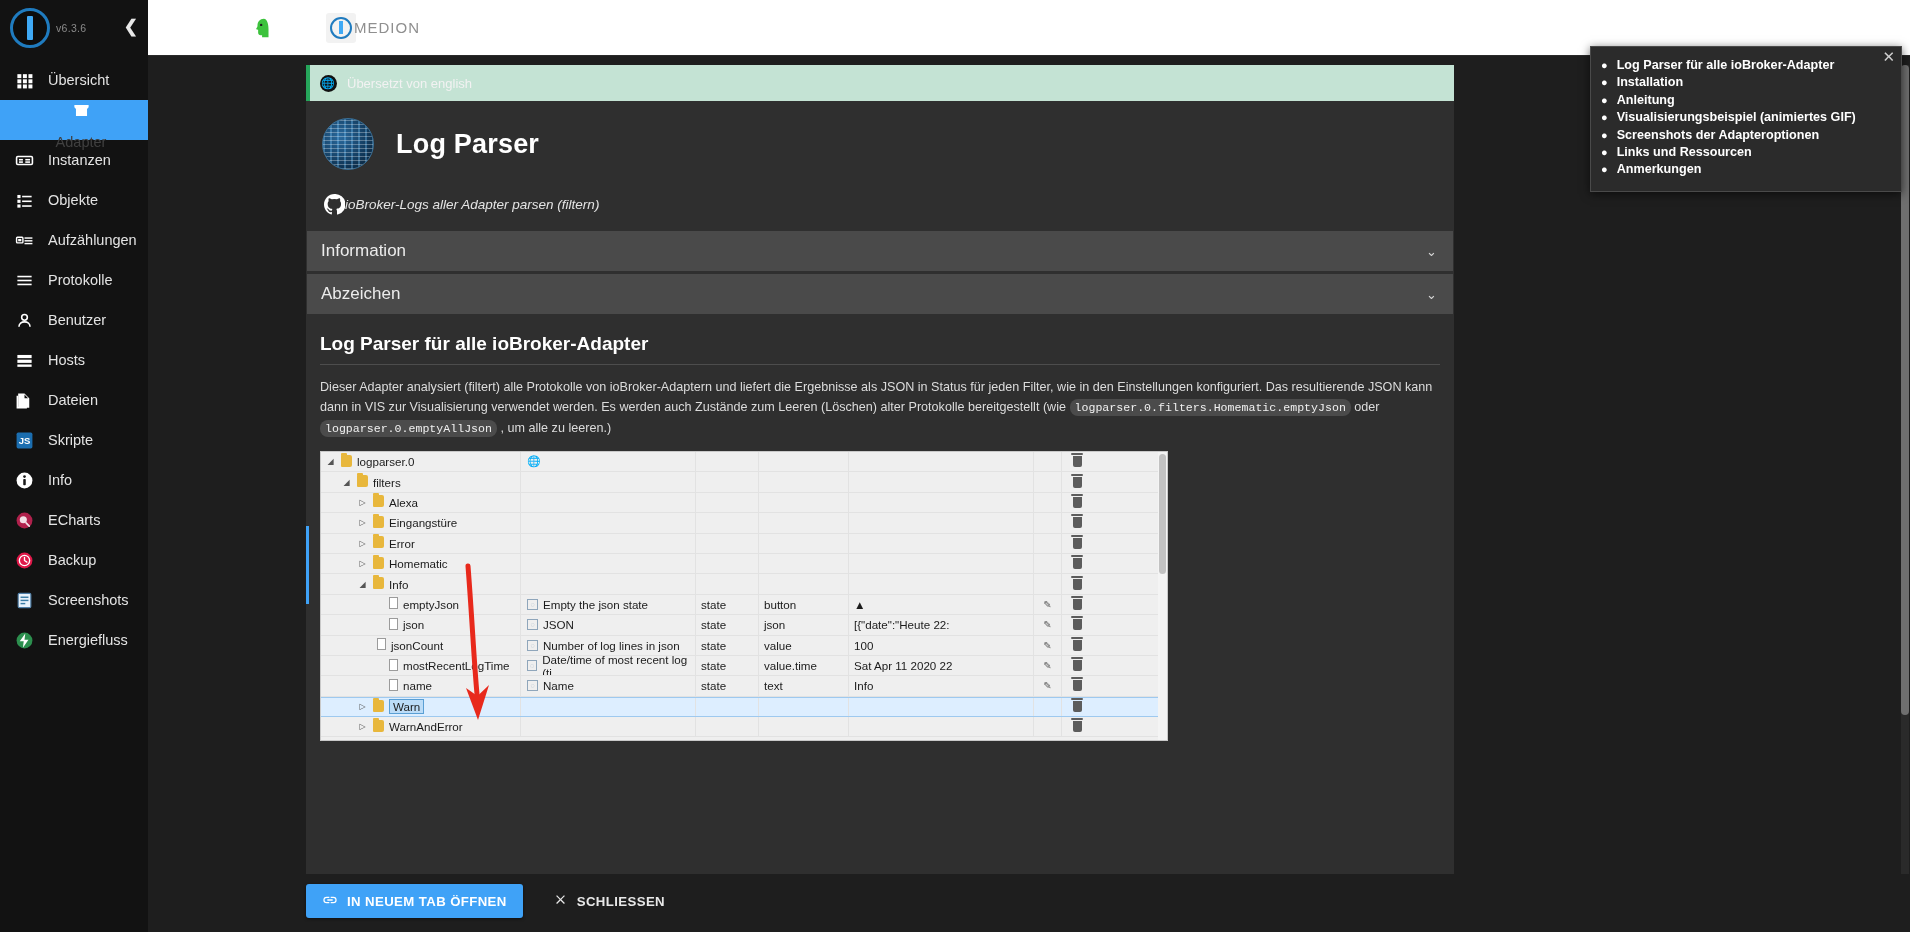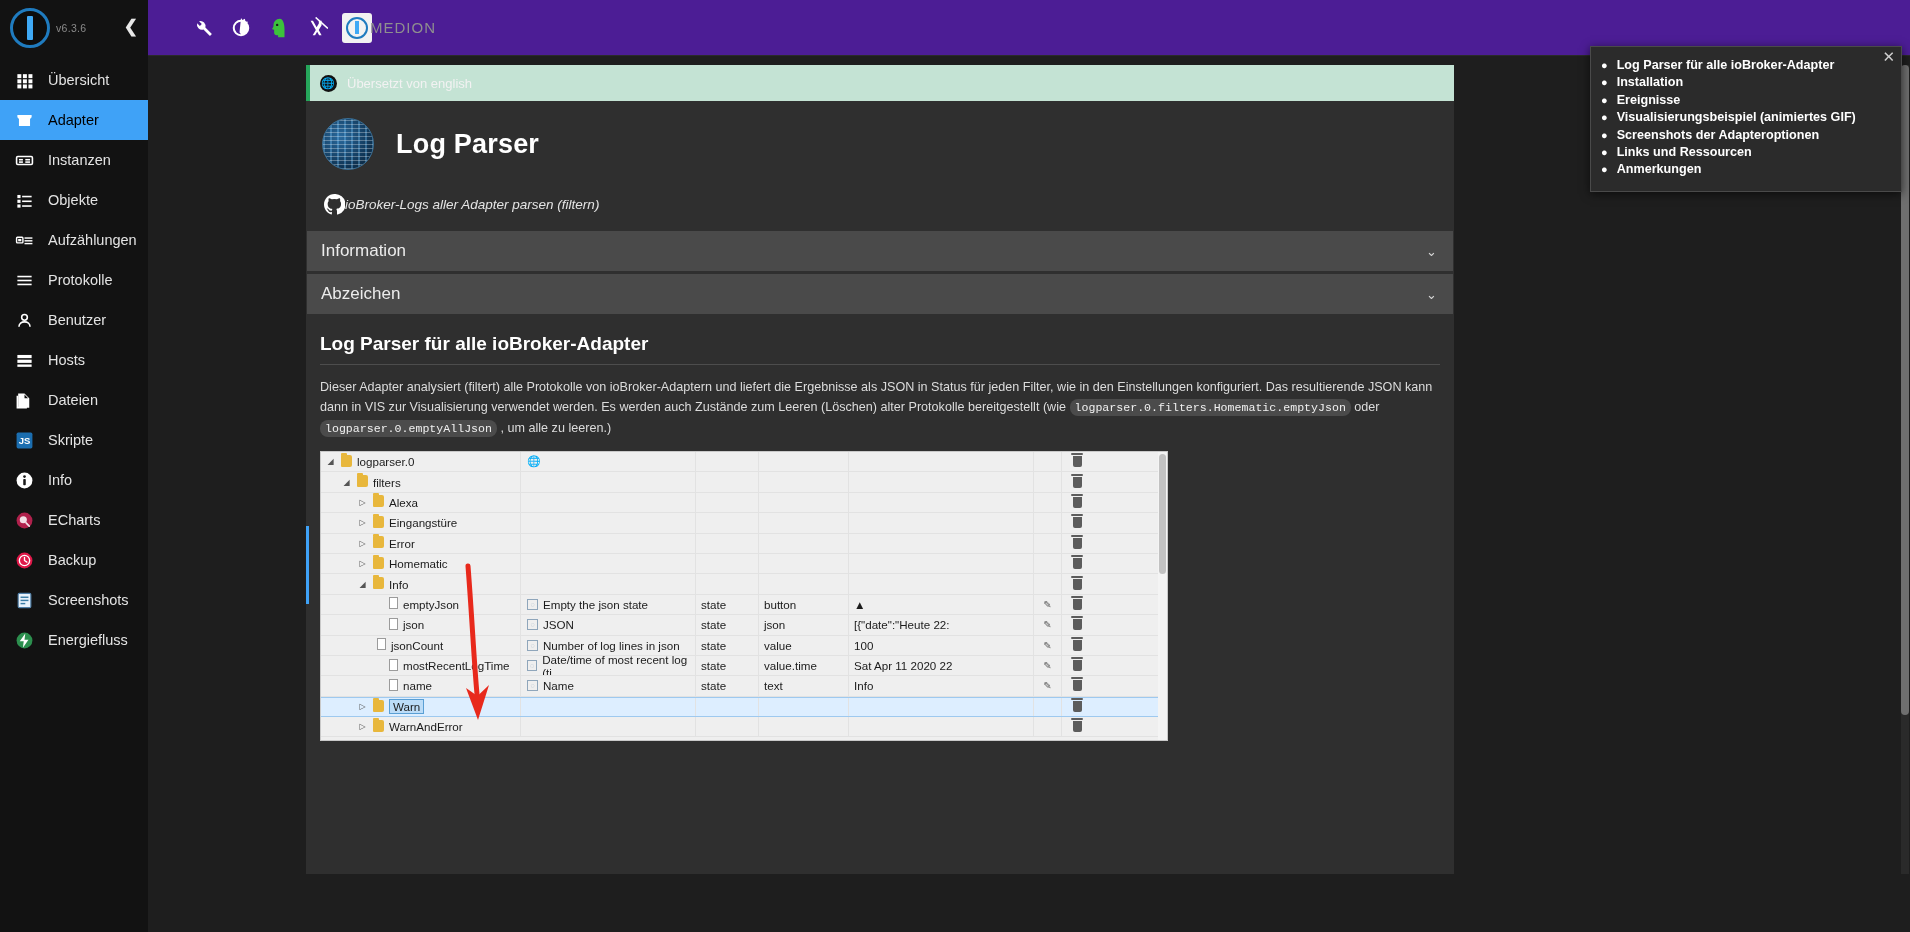--- a/index.html
+++ b/index.html
@@ -27,29 +27,29 @@
   .collapse {
     position: absolute; right: 10px; top: 18px; color: #e8e8e8; font-size: 17px;
     line-height: 1; cursor: pointer; font-weight: 700;
   }
   .sb-list { margin-top: 4px; text-align: center; }
   .sb-item {
     height: 40px; display: flex; align-items: center; gap: 13px;
     padding-left: 14px; color: #e3e3e3; font-size: 14.5px; cursor: pointer;
     white-space: nowrap;
   }
-  .sb-item.active { background: #3fa2f7; color: #000000; }
+  .sb-item.active { background: #3fa2f7; color: #404040; flex-direction: column; }
   .sb-ico { width: 21px; height: 21px; display:flex; align-items:center; justify-content:center; flex:0 0 21px;}
   .sb-ico svg { display:block; }
 
   
   .main { flex: 1; position: relative; background: #1e1e1e; }
   .toolbar {
-    height: 56px; background: #4c1d95; display: flex; align-items: center;
-    padding-left: 42px; gap: 12px; border-bottom: 1px solid #2a2a2a;
+    height: 56px; background: #ffffff; display: flex; align-items: center;
+    padding-left: 26px; gap: 12px; border-bottom: 1px solid #2a2a2a;
   }
   .tb-ico { width: 26px; height: 26px; display:flex; align-items:center;justify-content:center;cursor:pointer;}
   .tb-brandbox {
     width:30px;height:30px;background:#f2f2f2;border-radius:3px;display:flex;
     align-items:center;justify-content:center;
   }
   .tb-ring { width:22px;height:22px;border-radius:50%;border:2.5px solid #1f7bbf;display:flex;align-items:center;justify-content:center;}
   .tb-ringbar{width:3.5px;height:13px;background:#3fa9f5;}
   .tb-brand { color:#8f8f8f; font-size:15px; letter-spacing:1px; margin-left:-14px;}
 
@@ -665,36 +665,54 @@
               </div>
           </div>
         </div>
       </div>
 
       <div class="accent-bar"></div>
 
       <div class="dlg-scroll"></div>
       <div class="dlg-thumb"></div>
 
+      <div class="footer">
+        <button class="btn btn-primary">
+          <span>
+            <svg width="16" height="16" viewBox="0 0 24 24">
+                <path fill="#fff" d="M3.9 12c0-1.7 1.4-3.1 3.1-3.1h4V7H7a5 5 0 0 0 0 10h4v-1.9H7c-1.7 0-3.1-1.4-3.1-3.1zM8 13h8v-2H8v2zm9-6h-4v1.9h4c1.7 0 3.1 1.4 3.1 3.1s-1.4 3.1-3.1 3.1h-4V17h4a5 5 0 0 0 0-10z"></path>
+              </svg>
+          </span>
+          <span>IN NEUEM TAB ÖFFNEN</span>
+        </button>
+        <button class="btn btn-flat">
+          <span>
+            <svg width="15" height="15" viewBox="0 0 24 24">
+                <path fill="#e8e8e8" d="M19 6.4L17.6 5 12 10.6 6.4 5 5 6.4 10.6 12 5 17.6 6.4 19 12 13.4 17.6 19 19 17.6 13.4 12z"></path>
+              </svg>
+          </span>
+          <span>SCHLIESSEN</span>
+        </button>
+      </div>
     </div>
 
     <div class="toc">
       <span class="toc-close">✕</span>
       <ul id="tocList">
           <li>
             <span class="bullet">●</span>
             <span>Log Parser für alle ioBroker-Adapter</span>
           </li>
           <li>
             <span class="bullet">●</span>
             <span>Installation</span>
           </li>
           <li>
             <span class="bullet">●</span>
-            <span>Ereignisse</span>
+            <span>Anleitung</span>
           </li>
           <li>
             <span class="bullet">●</span>
             <span>Visualisierungsbeispiel (animiertes GIF)</span>
           </li>
           <li>
             <span class="bullet">●</span>
             <span>Screenshots der Adapteroptionen</span>
           </li>
           <li>

